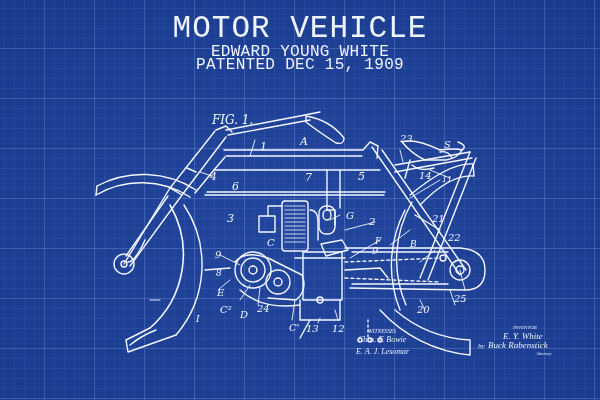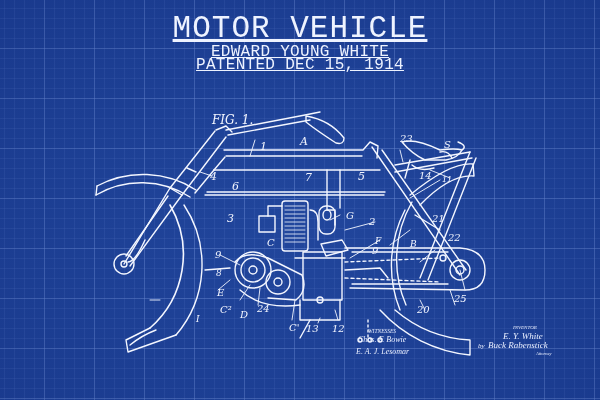--- a/index.html
+++ b/index.html
@@ -10,37 +10,37 @@
     background-image:
       linear-gradient(rgba(140,170,235,0.35) 1px, transparent 1px),
       linear-gradient(90deg, rgba(140,170,235,0.35) 1px, transparent 1px),
       linear-gradient(rgba(120,150,220,0.16) 1px, transparent 1px),
       linear-gradient(90deg, rgba(120,150,220,0.16) 1px, transparent 1px);
     background-size: 50px 50px, 50px 50px, 10px 10px, 10px 10px;
     background-position: -6px -2px, -6px -2px, -6px -2px, -6px -2px;
   }
   .vignette { position: absolute; inset: 0;
     background: radial-gradient(ellipse at 50% 55%, rgba(40,80,170,0.25) 0%, rgba(15,40,120,0.35) 100%); }
-  .title-block { position: absolute; top: 12px; left: 0; width: 600px; text-align: center; color: #eef3ff; font-family: "Liberation Mono", "DejaVu Sans Mono", monospace; text-decoration: underline; }
+  .title-block { position: absolute; top: 12px; left: 0; width: 600px; text-align: center; color: #eef3ff; font-family: "Liberation Mono", "DejaVu Sans Mono", monospace; }
   .title { font-size: 31px; letter-spacing: 1px; line-height: 34px; }
   .sub { font-size: 16px; line-height: 12.5px; letter-spacing: 0.3px; }
   svg.drawing { position: absolute; left: 0; top: 0; }
   .lbl { font-family: "DejaVu Serif", serif; font-style: italic; fill: #f3f6ff; }
   .small { font-family: "Liberation Serif", serif; font-style: italic; fill: #e8eeff; }
 </style>
 </head>
 <body>
 
 <div class="canvas">
   <div class="vignette"></div>
 
   <div class="title-block">
     <div class="title">MOTOR VEHICLE</div>
     <div class="sub">EDWARD YOUNG WHITE</div>
-    <div class="sub">PATENTED DEC 15, 1914</div>
+    <div class="sub">PATENTED DEC 15, 1909</div>
   </div>
 
   <svg class="drawing" width="600" height="400" viewBox="0 0 600 400" fill="none" stroke="#f3f6ff" stroke-width="1.4" stroke-linecap="round" stroke-linejoin="round">
 
     <g>
       <path d="M 97 186 A 98 98 0 0 1 196 190"></path>
       <path d="M 96 195 A 90 90 0 0 1 190 197"></path>
       <path d="M 97 186 L 96 195"></path>
       <path d="M 170 205 A 98 98 0 0 1 150 328" stroke-width="1.6"></path>
       <path d="M 184 205 A 108 108 0 0 1 176 335"></path>

